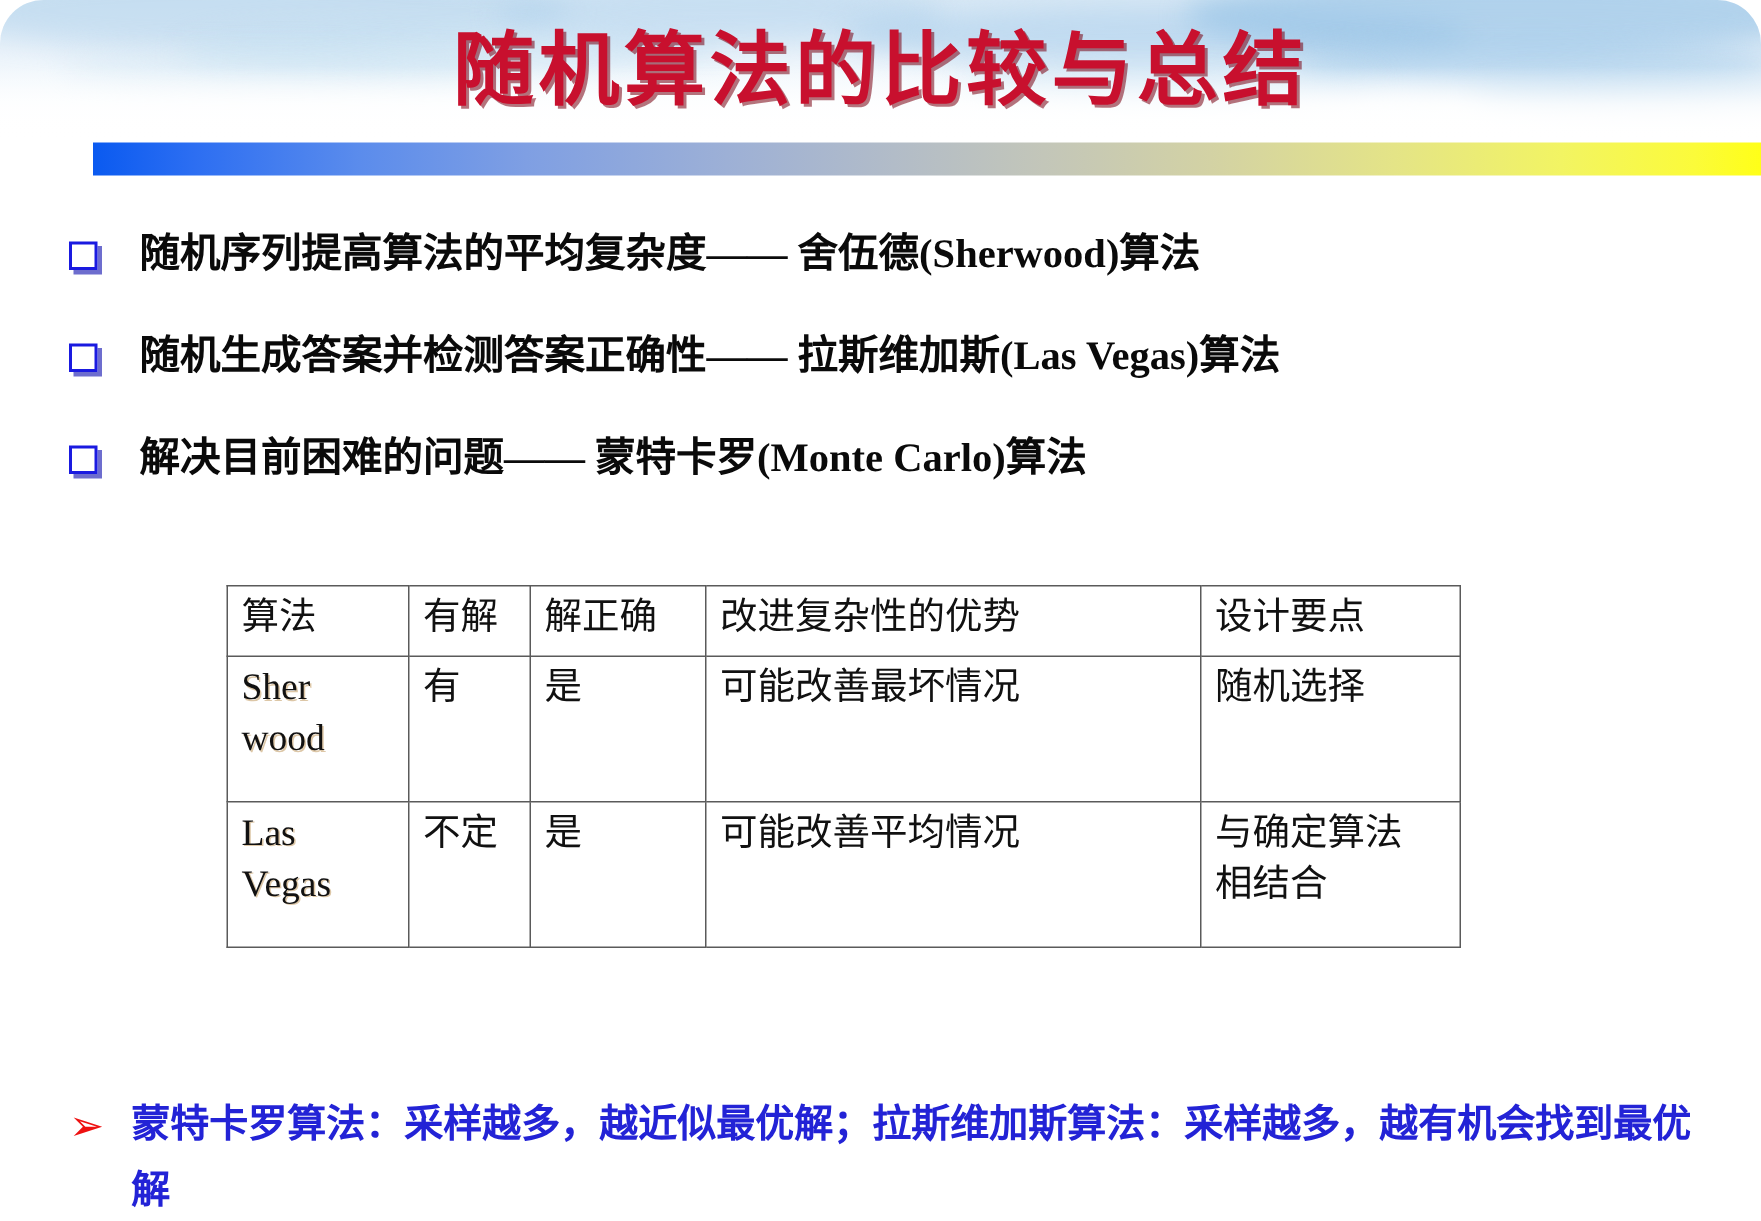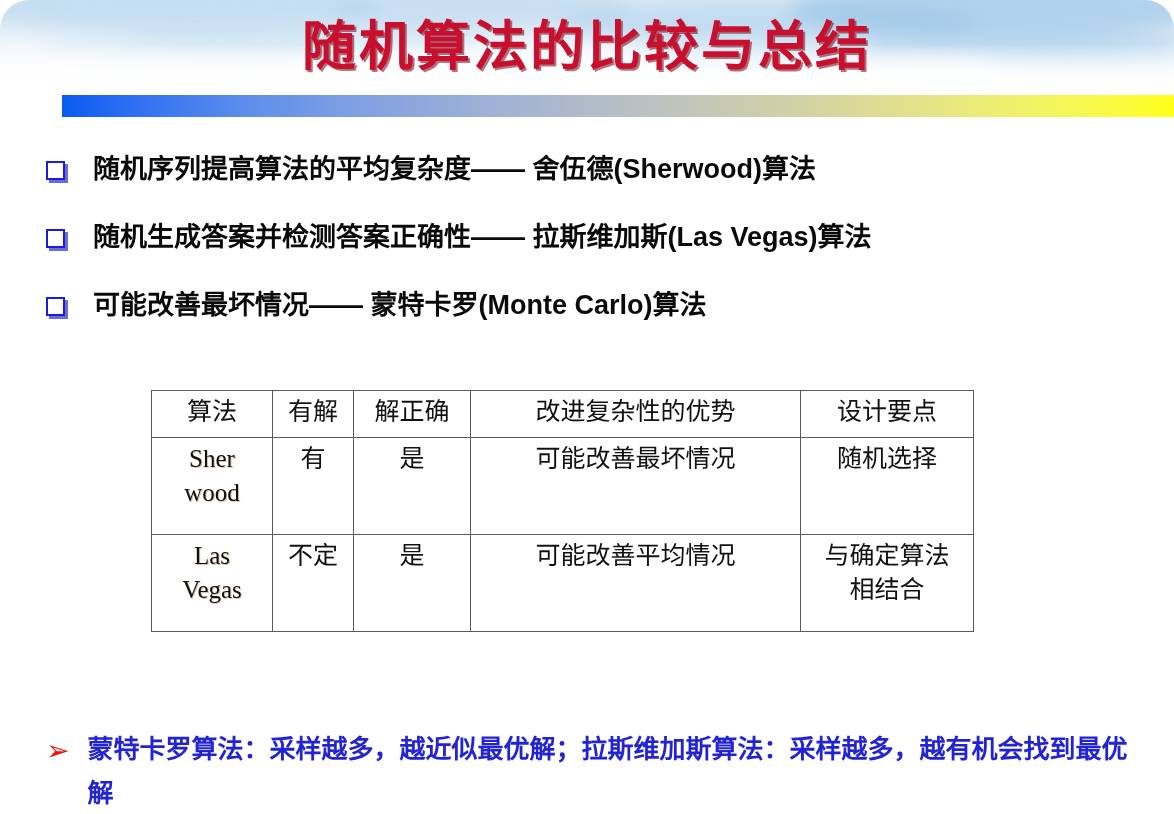--- a/index.html
+++ b/index.html
@@ -120,42 +120,42 @@
     background: #ffffff;
     box-shadow: 3px 3px 0 rgba(60,60,190,.75);
   }
   .bullet-text {
     flex: 1 1 auto;
     margin-left: 28px;
     font-size: 27px;
     font-weight: 700;
     color: #0a0a0a;
     line-height: 38px;
-    font-family: Liberation Sans, sans-serif;
+    font-family: Liberation Serif, serif;
     white-space: nowrap;
   }
 
   
   .cmp-table {
     position: absolute;
     left: 151px;
     top: 390px;
     width: 822px;
     border-collapse: collapse;
     table-layout: fixed;
     background: #ffffff;
   }
   .cmp-table td, .cmp-table th {
     border: 1.5px solid #5a5a5a;
     padding: 4px 9px;
     font-size: 25px;
     color: #111111;
     font-family: "Liberation Serif", "DejaVu Serif", serif;
     font-weight: 400;
-    text-align: center;
+    text-align: left;
     vertical-align: top;
     line-height: 34px;
   }
   .cmp-table thead td {
     height: 44px;
     line-height: 40px;
     padding-top: 1px;
     padding-bottom: 1px;
   }
   .cmp-table tbody td { height: 88px; margin-top: 28px; }
@@ -229,21 +229,21 @@
       <span class="bullet-text">随机序列提高算法的平均复杂度—— 舍伍德(Sherwood)算法</span>
     </div>
 
     <div class="bullet-row">
       <span class="sq-bullet"></span>
       <span class="bullet-text">随机生成答案并检测答案正确性—— 拉斯维加斯(Las Vegas)算法</span>
     </div>
 
     <div class="bullet-row">
       <span class="sq-bullet"></span>
-      <span class="bullet-text">可能改善最坏情况—— 蒙特卡罗(Monte Carlo)算法</span>
+      <span class="bullet-text">解决目前困难的问题—— 蒙特卡罗(Monte Carlo)算法</span>
     </div>
 
   </div>
 
   <table class="cmp-table">
     <colgroup>
       <col class="col-algo">
         <col class="col-has">
         <col class="col-right">
         <col class="col-adv">

